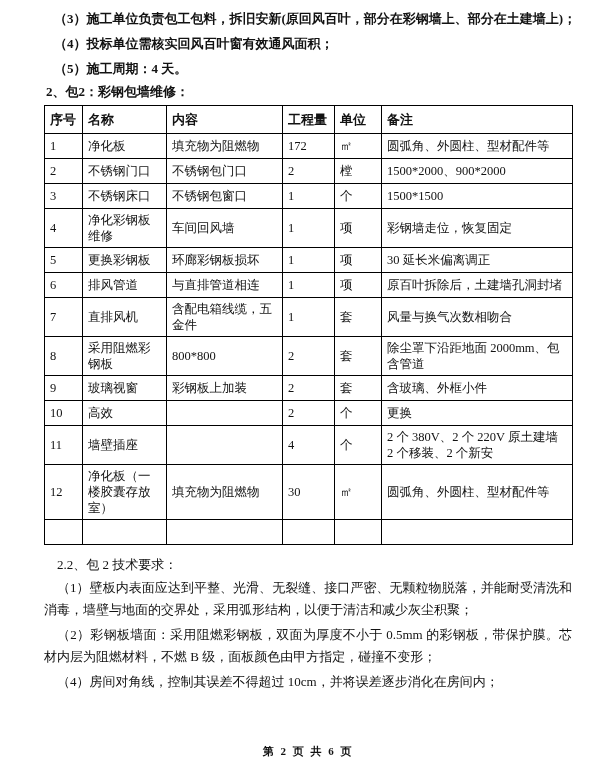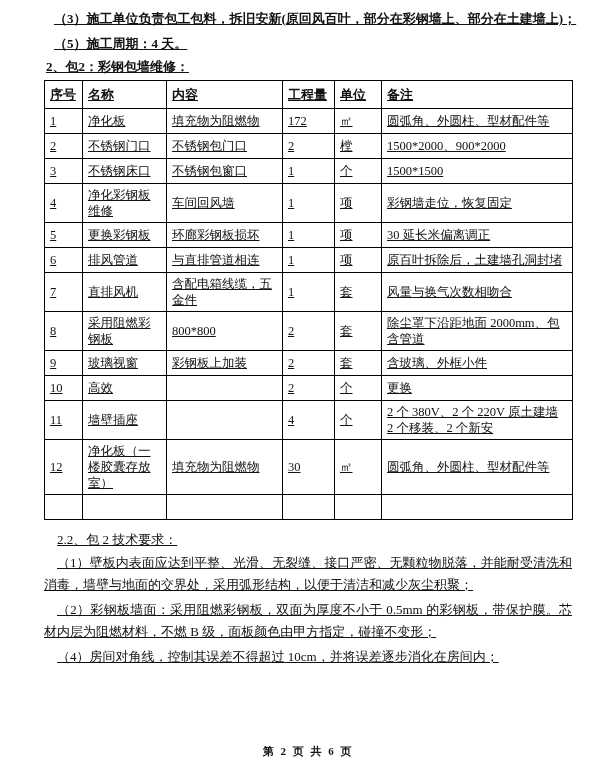--- a/index.html
+++ b/index.html
@@ -12,21 +12,20 @@
     font-family: "Liberation Serif", "DejaVu Serif", serif;
     color: #121212;
   }
   .page {
     position: relative;
     width: 616px;
     height: 768px;
     box-sizing: border-box;
     padding: 6px 44px 0 44px;
     background: #ffffff;
-    text-decoration: underline;
   }
   
   .intro-line {
     margin: 0;
     font-weight: bold;
     font-size: 13px;
     line-height: 25px;
     text-indent: 10px;
     white-space: nowrap;
   }
@@ -94,20 +93,21 @@
     letter-spacing: 2px;
   }
 </style>
 </head>
 <body>
 
 <div class="page">
 
   <div id="intro-block">
       <p class="intro-line">（3）施工单位负责包工包料，拆旧安新(原回风百叶，部分在彩钢墙上、部分在土建墙上)；</p>
+      <p class="intro-line">（4）投标单位需核实回风百叶窗有效通风面积；</p>
       <p class="intro-line">（5）施工周期：4 天。</p>
     </div>
 
   <p class="subheading">2、包2：彩钢包墙维修：</p>
 
   <table class="work-table">
     <colgroup>
       <col class="c1">
         <col class="c2">
         <col class="c3">

